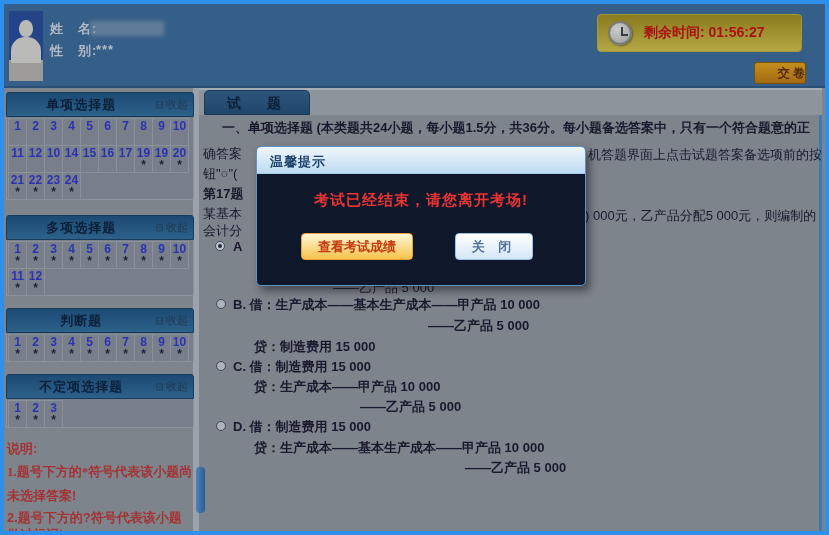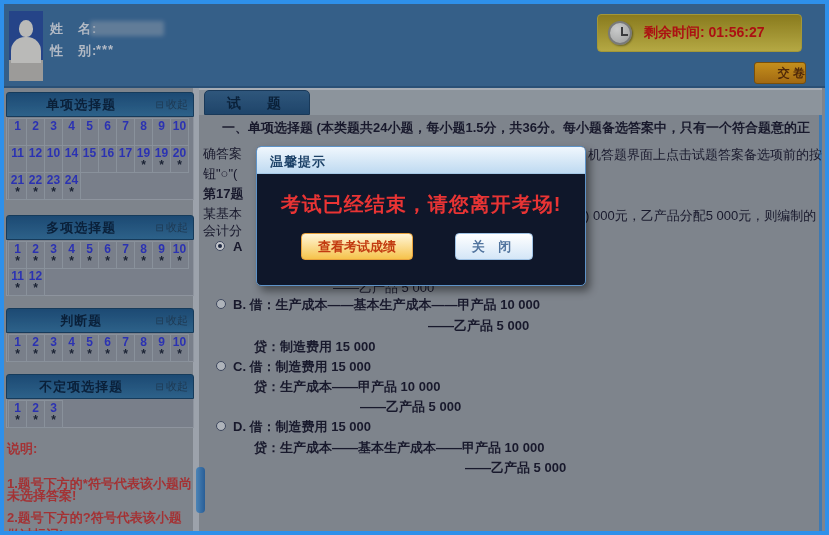--- a/index.html
+++ b/index.html
@@ -50,21 +50,21 @@
   .radio.sel{background:#e8eaec;}
   .radio.sel::after{content:"";position:absolute;left:2px;top:2px;width:4px;height:4px;border-radius:50%;background:#232e4a;}
 
   
   #dim{position:absolute;inset:0;background:rgba(8,14,24,0.16);z-index:4;}
 
   
   #modal{left:256px;top:146px;width:330px;height:140px;background:#0f172a;border:1px solid #5e93c8;border-radius:5px;box-shadow:4px 5px 8px rgba(0,0,0,0.45);z-index:10;}
   #mtitlebar{position:absolute;left:0;top:0;right:0;height:27px;background:linear-gradient(#f0f7fd,#bfdaf1);border-bottom:1px solid #a5c8e6;border-radius:4px 4px 0 0;}
   #mtitle{position:absolute;left:13px;top:6px;color:#1d4268;font-size:13px;font-weight:bold;letter-spacing:1px;}
-  #mmsg{position:absolute;left:0;right:0;top:44px;text-align:center;color:#e93434;font-size:20px;font-weight:bold;letter-spacing:1px;}
+  #mmsg{position:absolute;left:0;right:0;top:44px;text-align:center;color:#e93434;font-size:15px;font-weight:bold;letter-spacing:1px;}
   .mbtn{position:absolute;top:86px;height:27px;border-radius:4px;font-size:13px;font-weight:bold;text-align:center;line-height:25px;cursor:pointer;}
   #viewbtn{left:44px;width:112px;background:linear-gradient(#fff6d8,#f6c34b);border:1px solid #e8a23c;color:#c23b10;}
   #closebtn{left:198px;width:78px;background:linear-gradient(#ffffff,#d4e6f7);border:1px solid #9fc2e4;color:#51749e;letter-spacing:5px;}
 </style>
 </head>
 <body>
 
 <div id="page">
 
   <div id="header" class="abs">
@@ -326,21 +326,21 @@
           <span class="qmark">*</span>
         </div>
         <div class="qcell">
           <span class="qnum">3</span>
           <span class="qmark">*</span>
         </div>
       </div>
   </div>
 
   <div class="note" style="top:440px;">说明:</div>
-  <div class="note" style="top:475px;">1.题号下方的*符号代表该小题尚</div>
+  <div class="note" style="top:463px;font-family:Liberation Serif, serif;">1.题号下方的*符号代表该小题尚</div>
   <div class="note" style="top:487px;">未选择答案!</div>
   <div class="note" style="top:509px;">2.题号下方的?符号代表该小题</div>
   <div class="note" style="top:526px;">做过标记!</div>
 
   <div id="sthumb" class="abs"></div>
 
   <div id="tabstrip" class="abs"></div>
   <div id="tab" class="abs">试　题</div>
   <div id="mainbody" class="abs"></div>
 

